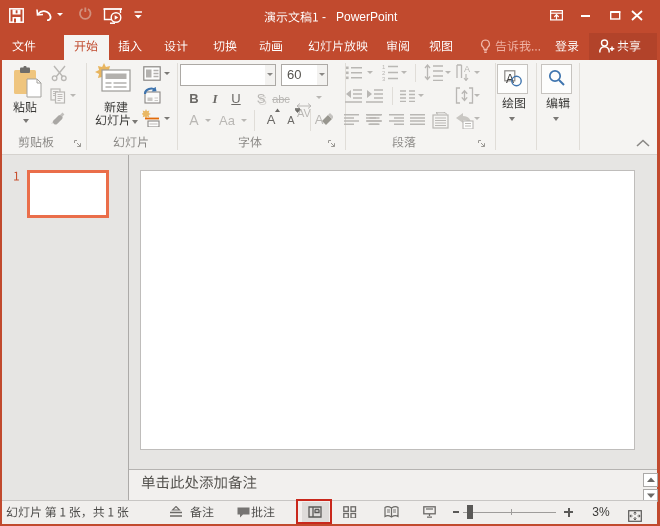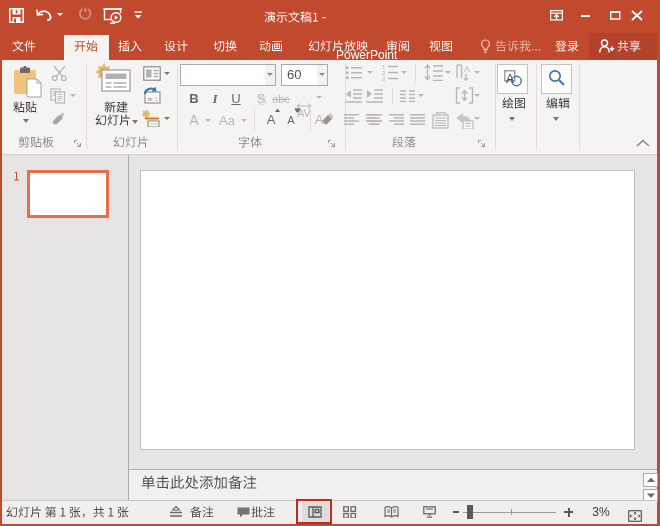--- a/index.html
+++ b/index.html
@@ -35,21 +35,21 @@
 <path d="M7,15.2 H12" stroke="#ffffff" stroke-width="1.5"></path>
     </svg>
 <svg style="position:absolute;left:133.5px;top:10.5px" width="9" height="9" viewBox="0 0 9 9">
       <path d="M0.5,1 H8" stroke="#ffffff" stroke-width="1.4"></path>
       <path d="M0.8,4 L4.2,7.5 L7.6,4 Z" fill="#ffffff"></path>
     </svg>
 <svg style="position:absolute;left:263.5px;top:11.0px;overflow:visible" width="57" height="15">
       <path d="M8.1 9.8C8.9 10.3 10.1 11.0 10.6 11.4L11.3 10.9C10.7 10.4 9.6 9.8 8.7 9.3ZM5.8 9.4C5.2 10.0 4.1 10.5 3.1 10.8C3.3 10.9 3.6 11.3 3.8 11.5C4.8 11.1 5.9 10.4 6.7 9.8ZM1.1 1.3C1.8 1.6 2.6 2.1 3.0 2.4L3.5 1.7C3.1 1.4 2.3 0.9 1.7 0.6ZM0.4 4.5C1.0 4.8 1.9 5.3 2.3 5.6L2.8 4.9C2.4 4.6 1.5 4.2 0.9 3.9ZM0.8 10.7 1.6 11.2C2.1 10.1 2.8 8.7 3.3 7.4L2.6 6.9C2.1 8.2 1.3 9.7 0.8 10.7ZM6.4 0.6C6.6 0.9 6.8 1.3 6.9 1.6H3.7V3.6H4.5V2.4H10.3V3.6H11.1V1.6H7.9C7.8 1.3 7.5 0.8 7.3 0.4ZM4.9 7.5H6.9V8.5H4.9ZM7.8 7.5H9.8V8.5H7.8ZM4.9 5.8H6.9V6.8H4.9ZM7.8 5.8H9.8V6.8H7.8ZM4.6 3.5V4.2H6.9V5.1H4.1V9.2H10.7V5.1H7.8V4.2H10.2V3.5Z M14.8 6.3C14.3 7.7 13.4 9.0 12.4 9.9C12.6 10.0 13.1 10.3 13.2 10.4C14.2 9.5 15.1 8.1 15.7 6.6ZM20.2 6.7C21.1 7.9 22.0 9.4 22.3 10.4L23.2 10.0C22.8 9.0 21.9 7.5 21.0 6.4ZM13.8 1.4V2.3H22.2V1.4ZM12.7 4.3V5.2H17.5V10.3C17.5 10.5 17.5 10.6 17.2 10.6C17.0 10.6 16.2 10.6 15.4 10.6C15.6 10.8 15.7 11.2 15.7 11.5C16.8 11.5 17.5 11.5 17.9 11.4C18.4 11.2 18.5 10.9 18.5 10.3V5.2H23.3V4.3Z M29.1 0.7C29.4 1.3 29.8 2.1 30.0 2.6L31.0 2.2C30.8 1.8 30.4 1.0 30.0 0.4ZM24.6 2.6V3.5H26.5C27.2 5.3 28.1 6.9 29.4 8.2C28.0 9.3 26.4 10.1 24.4 10.6C24.6 10.9 24.9 11.3 25.0 11.5C27.0 10.8 28.7 10.0 30.0 8.8C31.4 10.0 33.0 10.9 35.0 11.4C35.1 11.2 35.4 10.8 35.6 10.6C33.7 10.1 32.1 9.3 30.7 8.1C31.9 6.9 32.9 5.4 33.6 3.5H35.4V2.6ZM30.0 7.5C28.9 6.4 28.0 5.0 27.4 3.5H32.5C31.9 5.1 31.1 6.4 30.0 7.5Z M42.2 3.8H45.7V4.9H42.2ZM41.4 3.2V5.6H46.5V3.2ZM43.0 8.4H44.9V9.5H43.0ZM42.3 7.7V10.2H45.6V7.7ZM40.0 0.6C39.2 1.0 37.8 1.3 36.6 1.5C36.7 1.7 36.8 2.0 36.9 2.2C37.3 2.2 37.8 2.1 38.3 2.0V3.9H36.6V4.8H38.2C37.8 6.1 37.0 7.7 36.3 8.5C36.5 8.7 36.7 9.1 36.8 9.4C37.3 8.7 37.9 7.5 38.3 6.4V11.5H39.2V6.0C39.5 6.5 39.9 7.1 40.0 7.4L40.6 6.6C40.4 6.4 39.5 5.4 39.2 5.1V4.8H40.8V3.9H39.2V1.8C39.7 1.7 40.2 1.5 40.6 1.4ZM43.1 0.6C43.2 1.0 43.4 1.4 43.5 1.7H40.6V2.5H47.4V1.7H44.5C44.4 1.3 44.1 0.8 43.9 0.4ZM40.7 6.3V11.5H41.5V7.0H46.4V10.7C46.4 10.8 46.4 10.8 46.3 10.8C46.2 10.8 45.8 10.8 45.3 10.8C45.4 11.0 45.6 11.3 45.6 11.5C46.2 11.5 46.7 11.5 46.9 11.4C47.2 11.3 47.3 11.1 47.3 10.7V6.3Z M49.1 10.6H53.9V9.6H52.1V1.8H51.3C50.8 2.0 50.2 2.2 49.5 2.4V3.1H51.0V9.6H49.1Z" fill="#ffffff"></path>
     </svg>
 <div style="position:absolute;left:322px;top:10px;font:normal 12px 'Liberation Sans',sans-serif;color:#ffffff;white-space:nowrap;">-</div>
-<div style="position:absolute;left:336px;top:10px;font:normal 12px 'Liberation Sans',sans-serif;color:#ffffff;white-space:nowrap;margin-top:38px;">PowerPoint</div>
+<div style="position:absolute;left:336px;top:10px;font:normal 12px 'Liberation Sans',sans-serif;color:#ffffff;white-space:nowrap;">PowerPoint</div>
 <svg style="position:absolute;left:550px;top:10px" width="13" height="11" viewBox="0 0 13 11">
       <rect x="0.6" y="0.6" width="11.8" height="9.3" fill="none" stroke="#ffffff" stroke-width="1.2"></rect>
       <path d="M0.6,3.2 H12.4" stroke="#ffffff" stroke-width="1.2"></path>
       <path d="M6.5,9.5 V5 M4.3,7 L6.5,4.7 L8.7,7" stroke="#ffffff" stroke-width="1.2" fill="none"></path>
     </svg>
 <div style="position:absolute;left:581px;top:14.5px;width:8.5px;height:2px;background:#ffffff;"></div>
 <svg style="position:absolute;left:610px;top:11px" width="10.5" height="9" viewBox="0 0 10.5 9">
       <rect x="0.7" y="1" width="9" height="7" fill="none" stroke="#ffffff" stroke-width="1.4"></rect>
       <path d="M0.5,1 H10.3" stroke="#ffffff" stroke-width="2"></path>
     </svg>

